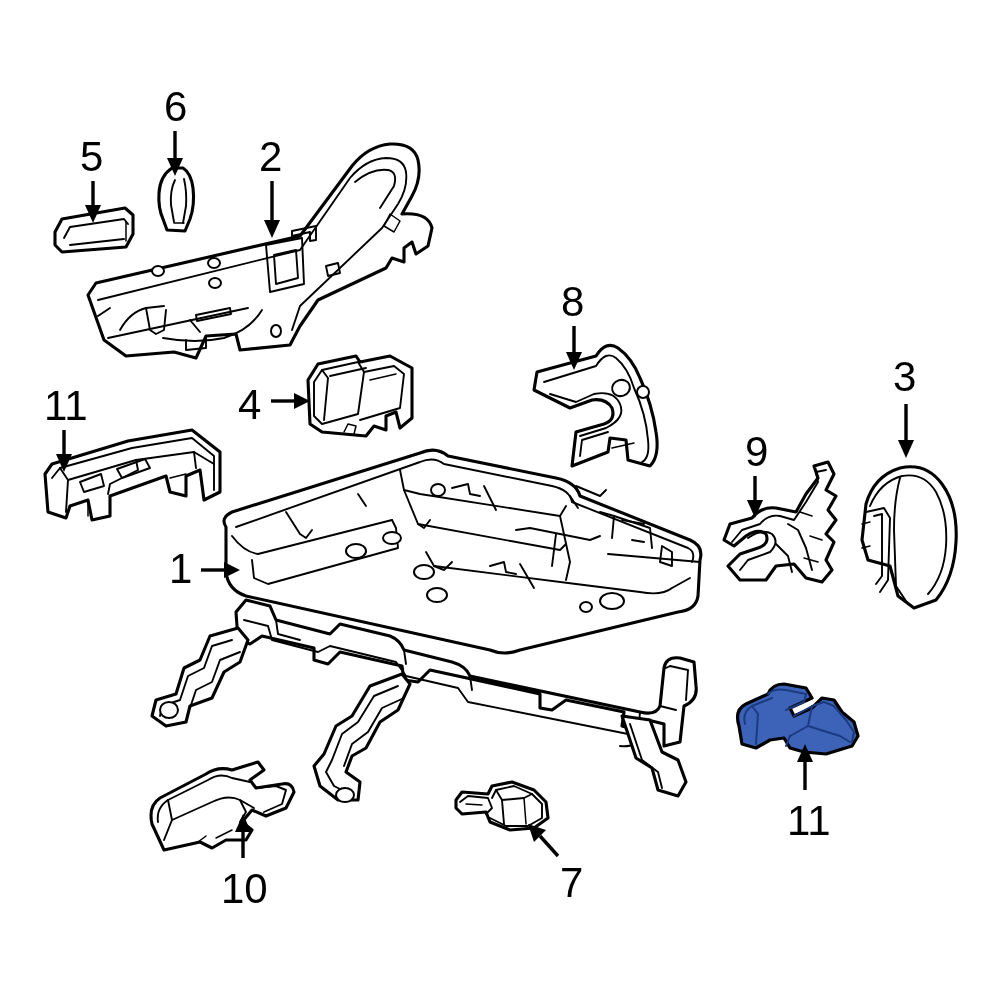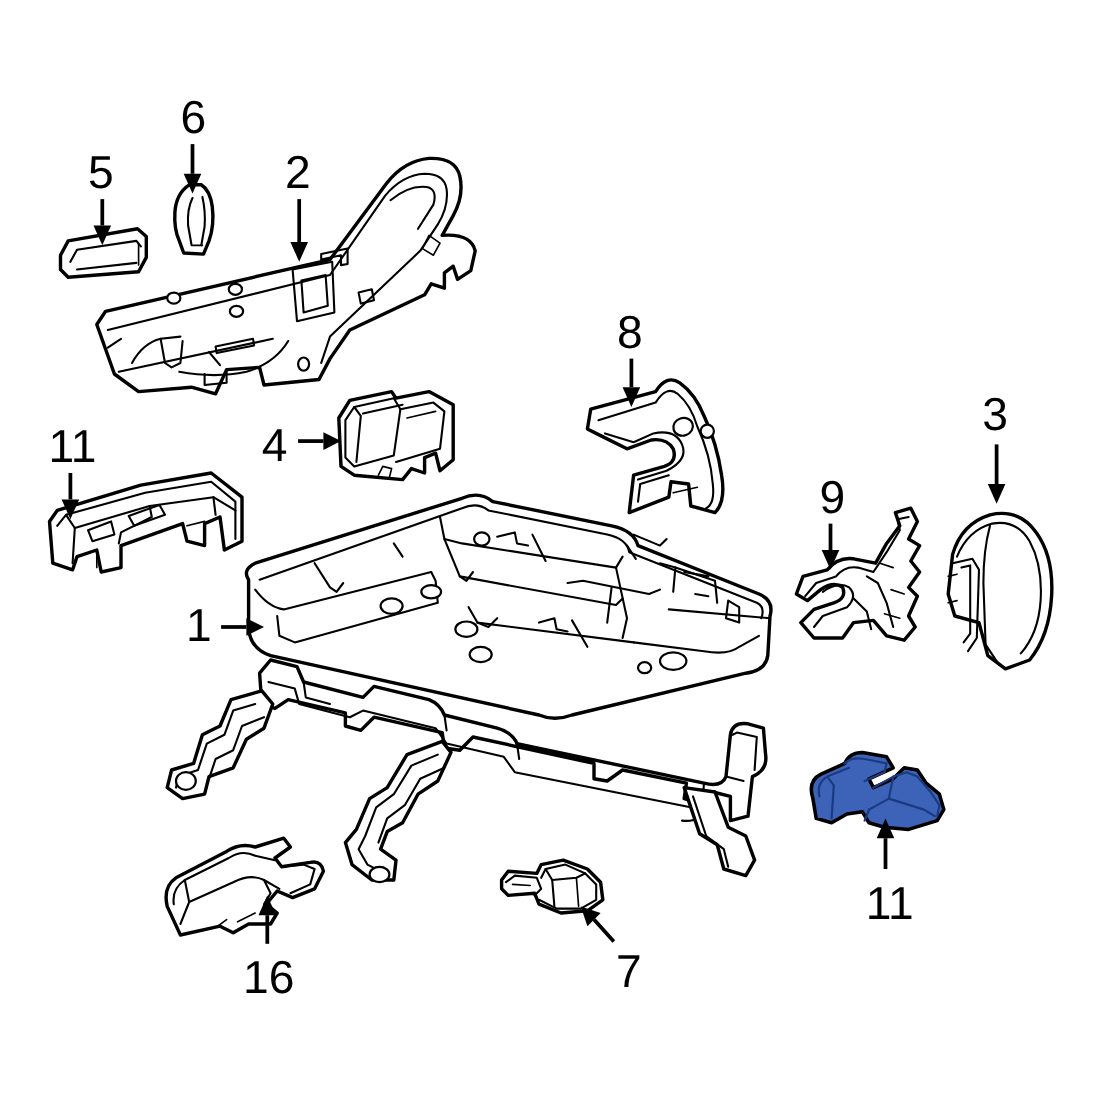--- a/index.html
+++ b/index.html
@@ -357,19 +357,19 @@
   <div class="callout-label" style="left:80px; top:136px;">5</div>
 
   <div class="callout-label" style="left:164px; top:86px;">6</div>
 
   <div class="callout-label" style="left:560px; top:862px;">7</div>
 
   <div class="callout-label" style="left:561px; top:281px;">8</div>
 
   <div class="callout-label" style="left:745px; top:431px;">9</div>
 
-  <div class="callout-label" style="left:221px; top:868px;">16</div>
+  <div class="callout-label" style="left:221px; top:868px;">10</div>
 
   <div class="callout-label" style="left:787px; top:800px;">11</div>
 
   <div class="callout-label" style="left:44px; top:385px;">11</div>
 
 </div>
 
 </body></html>

